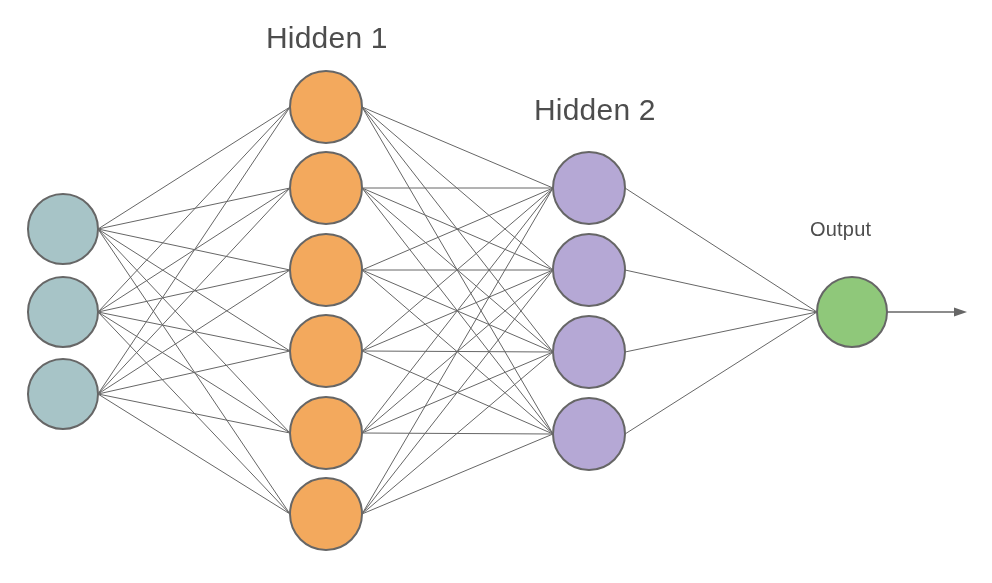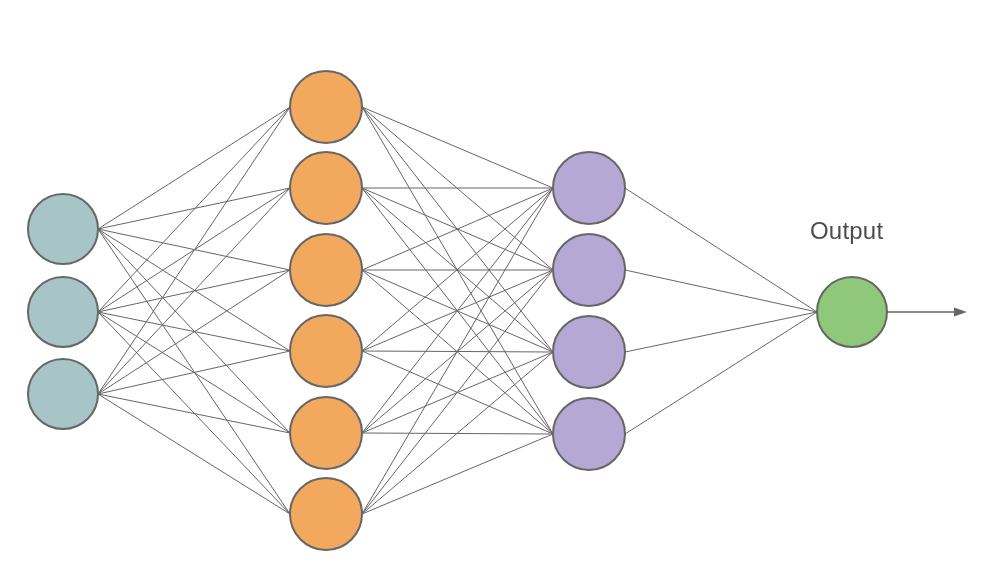--- a/index.html
+++ b/index.html
@@ -92,16 +92,18 @@
       <circle cx="326" cy="433" r="36" fill="#f3a95d" stroke="#666666" stroke-width="2"></circle>
       <circle cx="326" cy="514" r="36" fill="#f3a95d" stroke="#666666" stroke-width="2"></circle>
       <circle cx="589" cy="188" r="36" fill="#b5a8d5" stroke="#666666" stroke-width="2"></circle>
       <circle cx="589" cy="270" r="36" fill="#b5a8d5" stroke="#666666" stroke-width="2"></circle>
       <circle cx="589" cy="352" r="36" fill="#b5a8d5" stroke="#666666" stroke-width="2"></circle>
       <circle cx="589" cy="434" r="36" fill="#b5a8d5" stroke="#666666" stroke-width="2"></circle>
       <circle cx="852" cy="312" r="35" fill="#8fc87a" stroke="#666666" stroke-width="2"></circle>
     </svg>
 
 
+  <div class="layer-label" style="left: 266px; top: 20px; color: rgb(77, 77, 77); font-size: 30px;">Hidden 1</div>
 
+  <div class="layer-label" style="left: 534px; top: 92px; color: rgb(77, 77, 77); font-size: 30px;">Hidden 2</div>
 
-  <div class="layer-label" style="left: 810px; top: 217px; color: rgb(77, 77, 77); font-size: 24px;">Output</div>
+  <div class="layer-label" style="left: 810px; top: 217px; color: rgb(77, 77, 77); font-size: 20px;">Output</div>
 </div>
 
 </body></html>

